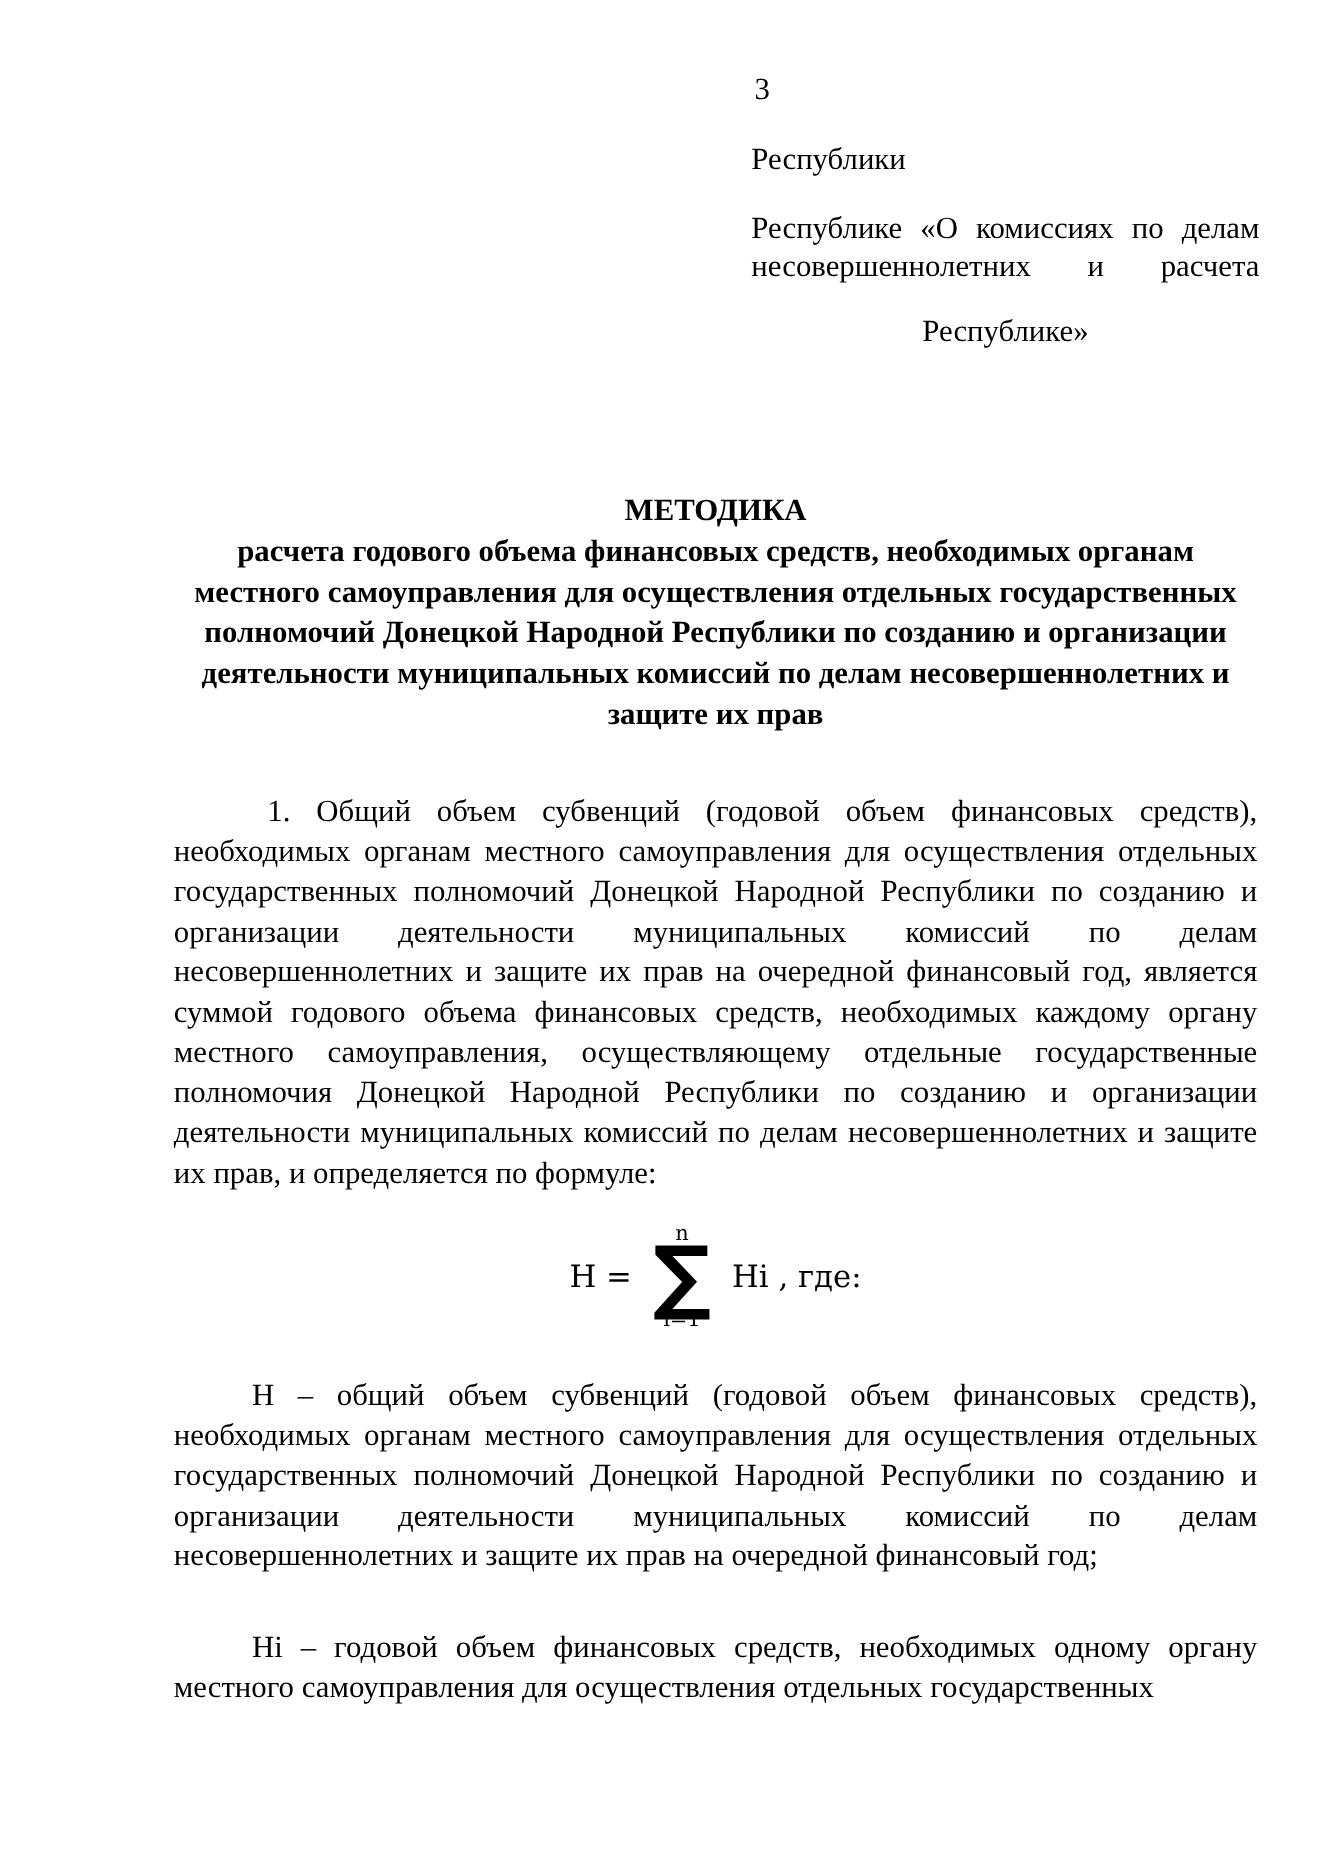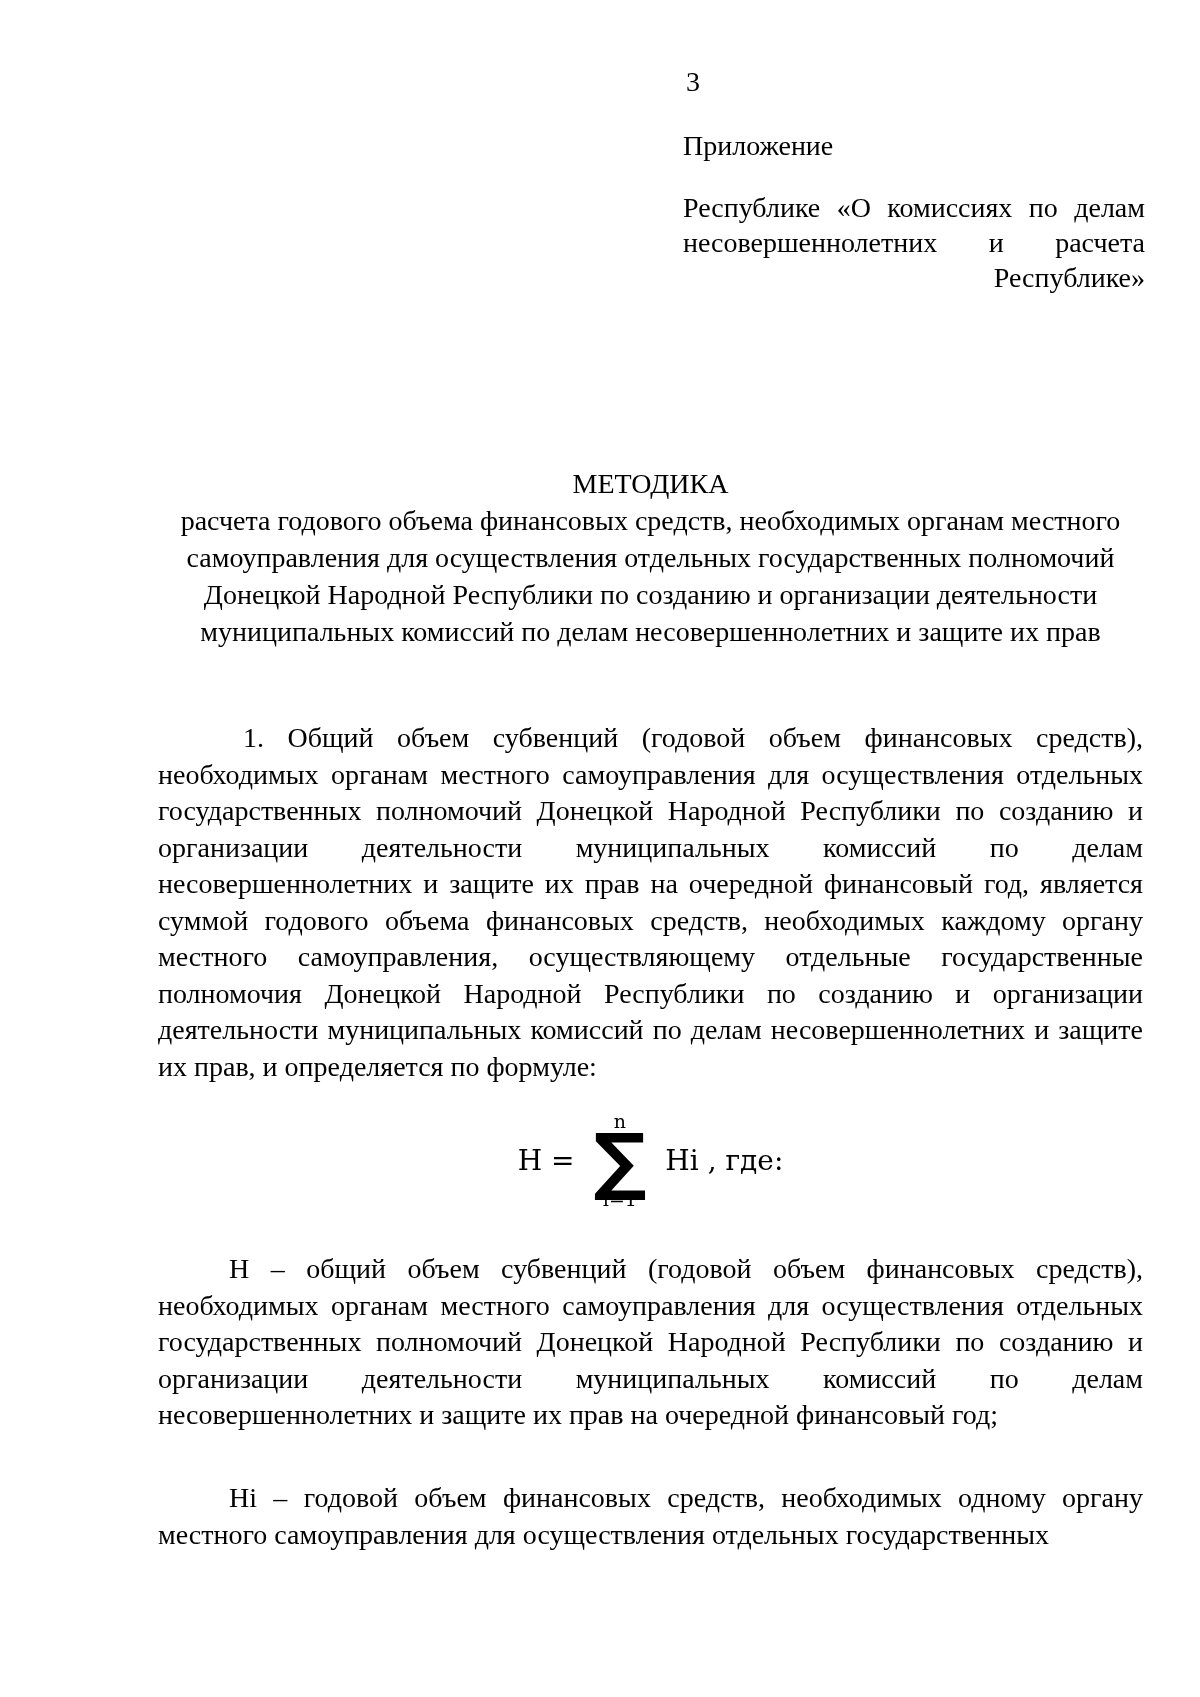--- a/index.html
+++ b/index.html
@@ -31,29 +31,29 @@
     left: 683px;
     width: 462px;
     font-size: 28px;
     line-height: 35px;
   }
   .appendix-ref { margin-top: 27px; }
   .jline {
     text-align: justify;
     text-align-last: justify;
   }
-  .jline-last { text-align: right; }
+  .jline-last { text-align: center; margin-top: 24px; }
 
   .doc-heading {
     position: absolute;
-    top: 465px;
+    top: 446px;
     left: 158px;
     width: 985px;
     text-align: center;
-    font-weight: normal;
+    font-weight: bold;
     font-size: 28px;
     line-height: 37px;
   }
 
   .body-para {
     position: absolute;
     left: 158px;
     width: 985px;
     margin: 0;
     font-size: 28px;
@@ -94,21 +94,21 @@
   }
 </style>
 </head>
 <body>
 
 <div class="page">
 
   <div class="page-number">3</div>
 
   <div class="appendix">
-    <div class="appendix-label">Приложение</div>
+    <div class="appendix-label">Республики</div>
     <div class="appendix-ref">
       <div class="jline">Республике «О комиссиях по делам</div>
       <div class="jline">несовершеннолетних и расчета</div>
       <div class="jline-last">Республике»</div>
     </div>
   </div>
 
   <div class="doc-heading">
     <div>МЕТОДИКА</div>
     <div>расчета годового объема финансовых средств, необходимых органам местного самоуправления для осуществления отдельных государственных полномочий Донецкой Народной Республики по созданию и организации деятельности муниципальных комиссий по делам несовершеннолетних и защите их прав</div>

